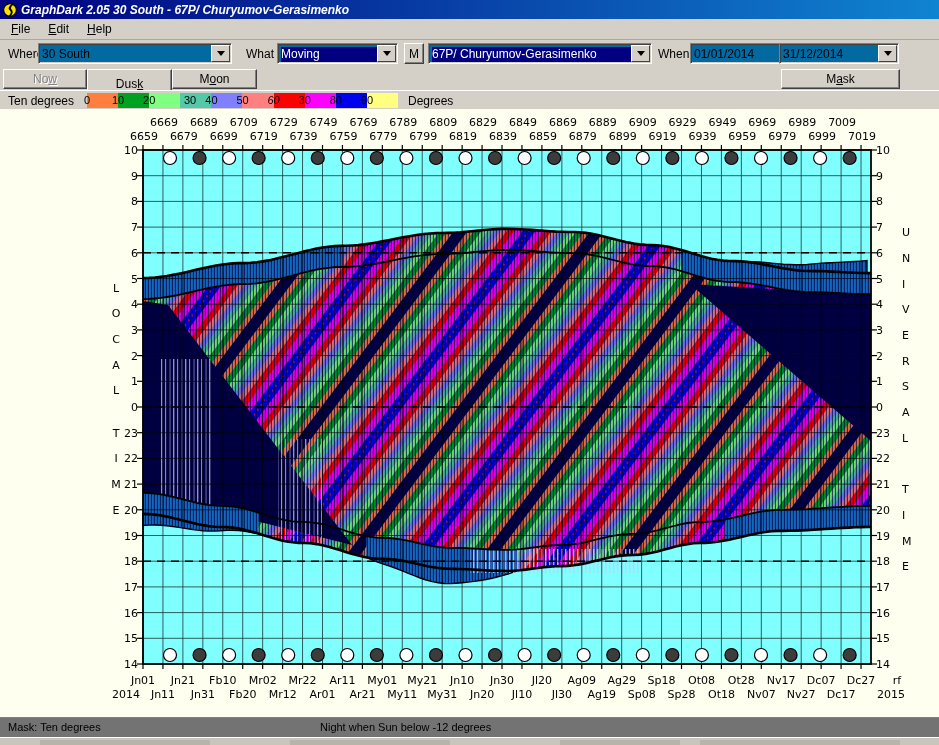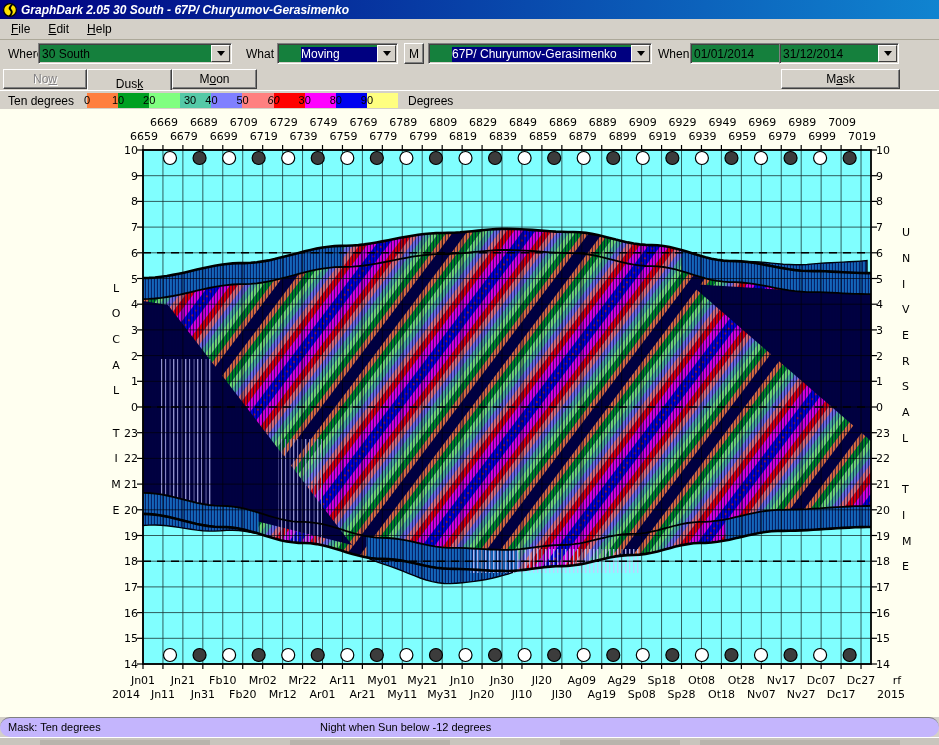--- a/index.html
+++ b/index.html
@@ -9,39 +9,39 @@
   .titlebar{position:absolute;left:0;top:0;width:100%;height:19px;background:linear-gradient(90deg,#000080,#1084D0);display:flex;align-items:center;gap:4px;padding-left:3px;box-sizing:border-box;font-style:italic;}
   .title-text{color:#fff;font-weight:bold;font-size:12px;white-space:nowrap;}
   .app-icon{width:14px;height:14px;flex:0 0 auto;}
   
   .menubar{position:absolute;left:0;top:19px;width:100%;height:21px;background:#D4D0C8;display:flex;align-items:center;padding-left:2px;box-sizing:border-box;border-bottom:1px solid #aca899;}
   .menu-item{font-size:12px;color:#000;padding:10px 9px;}
   .menu-item u{text-underline-offset:1px;}
   
   .toolbar{position:absolute;left:0;top:40px;width:100%;height:27px;background:#D4D0C8;border-bottom:1px solid #fff;}
   .tb-label{position:absolute;top:7px;font-size:12px;color:#000;}
-  .combo{position:absolute;top:3px;height:21px;background:#15803d;box-sizing:border-box;border:1px solid;border-color:#808080 #fff #fff #808080;box-shadow:inset 1px 1px 0 #404040, inset -1px -1px 0 #D4D0C8;}
+  .combo{position:absolute;top:3px;height:21px;background:#0369a1;box-sizing:border-box;border:1px solid;border-color:#808080 #fff #fff #808080;box-shadow:inset 1px 1px 0 #404040, inset -1px -1px 0 #D4D0C8;}
   .combo .val{position:absolute;left:3px;top:3px;right:19px;height:15px;font-size:12px;line-height:15px;white-space:nowrap;overflow:hidden;color:#000;}
-  .combo .val.selected{background:#000080;color:#fff;margin-left:20px;}
+  .combo .val.selected{background:#000080;color:#fff;}
   .drop-btn{position:absolute;right:1px;top:1px;bottom:1px;width:17px;background:#D4D0C8;border:1px solid;border-color:#fff #404040 #404040 #fff;display:flex;align-items:center;justify-content:center;}
   .arrow-down{width:0;height:0;border-left:4px solid transparent;border-right:4px solid transparent;border-top:5px solid #000;}
   .push{position:absolute;box-sizing:border-box;background:#D4D0C8;border:1px solid;border-color:#fff #404040 #404040 #fff;box-shadow:inset -1px -1px 0 #808080;font-size:12px;color:#000;display:flex;align-items:center;justify-content:center;}
   .push.disabled{color:#848284;text-shadow:1px 1px 0 #fff;}
   
   .btnrow{position:absolute;left:0;top:67px;width:100%;height:23px;background:#D4D0C8;}
   
   .legendrow{position:absolute;left:0;top:90px;width:100%;height:19px;background:#D4D0C8;border-top:1px solid #fff;}
   .legend-label{position:absolute;top:3px;font-size:12px;color:#000;}
   #legend-bar{position:absolute;left:87px;top:2px;height:15px;display:flex;}
   #legend-bar .seg{height:15px;}
   .legend-num{position:absolute;top:3px;width:18px;text-align:center;font-size:11px;color:#000;}
   
   .chartpanel{position:absolute;left:0;top:109px;width:939px;height:608px;background:#FFFFF0;}
   
-  .statusbar{position:absolute;left:0;top:717px;width:100%;height:20px;background:#c4b5fd;border-top:1px solid #808080;box-sizing:border-box;border-radius:10px;}
+  .statusbar{position:absolute;left:0;top:717px;width:100%;height:20px;background:#737373;border-top:1px solid #808080;box-sizing:border-box;}
   .status-text{position:absolute;top:3px;font-size:11px;color:#000;white-space:nowrap;}
   
   .bottomstrip{position:absolute;left:0;top:737px;width:100%;height:8px;background:#C9C5BD;border-top:1px solid #fff;}
   .bottomstrip .seg{position:absolute;top:2px;height:5px;background:#B8B4AC;}
 </style>
 </head>
 <body>
 
 <div id="window">
 

